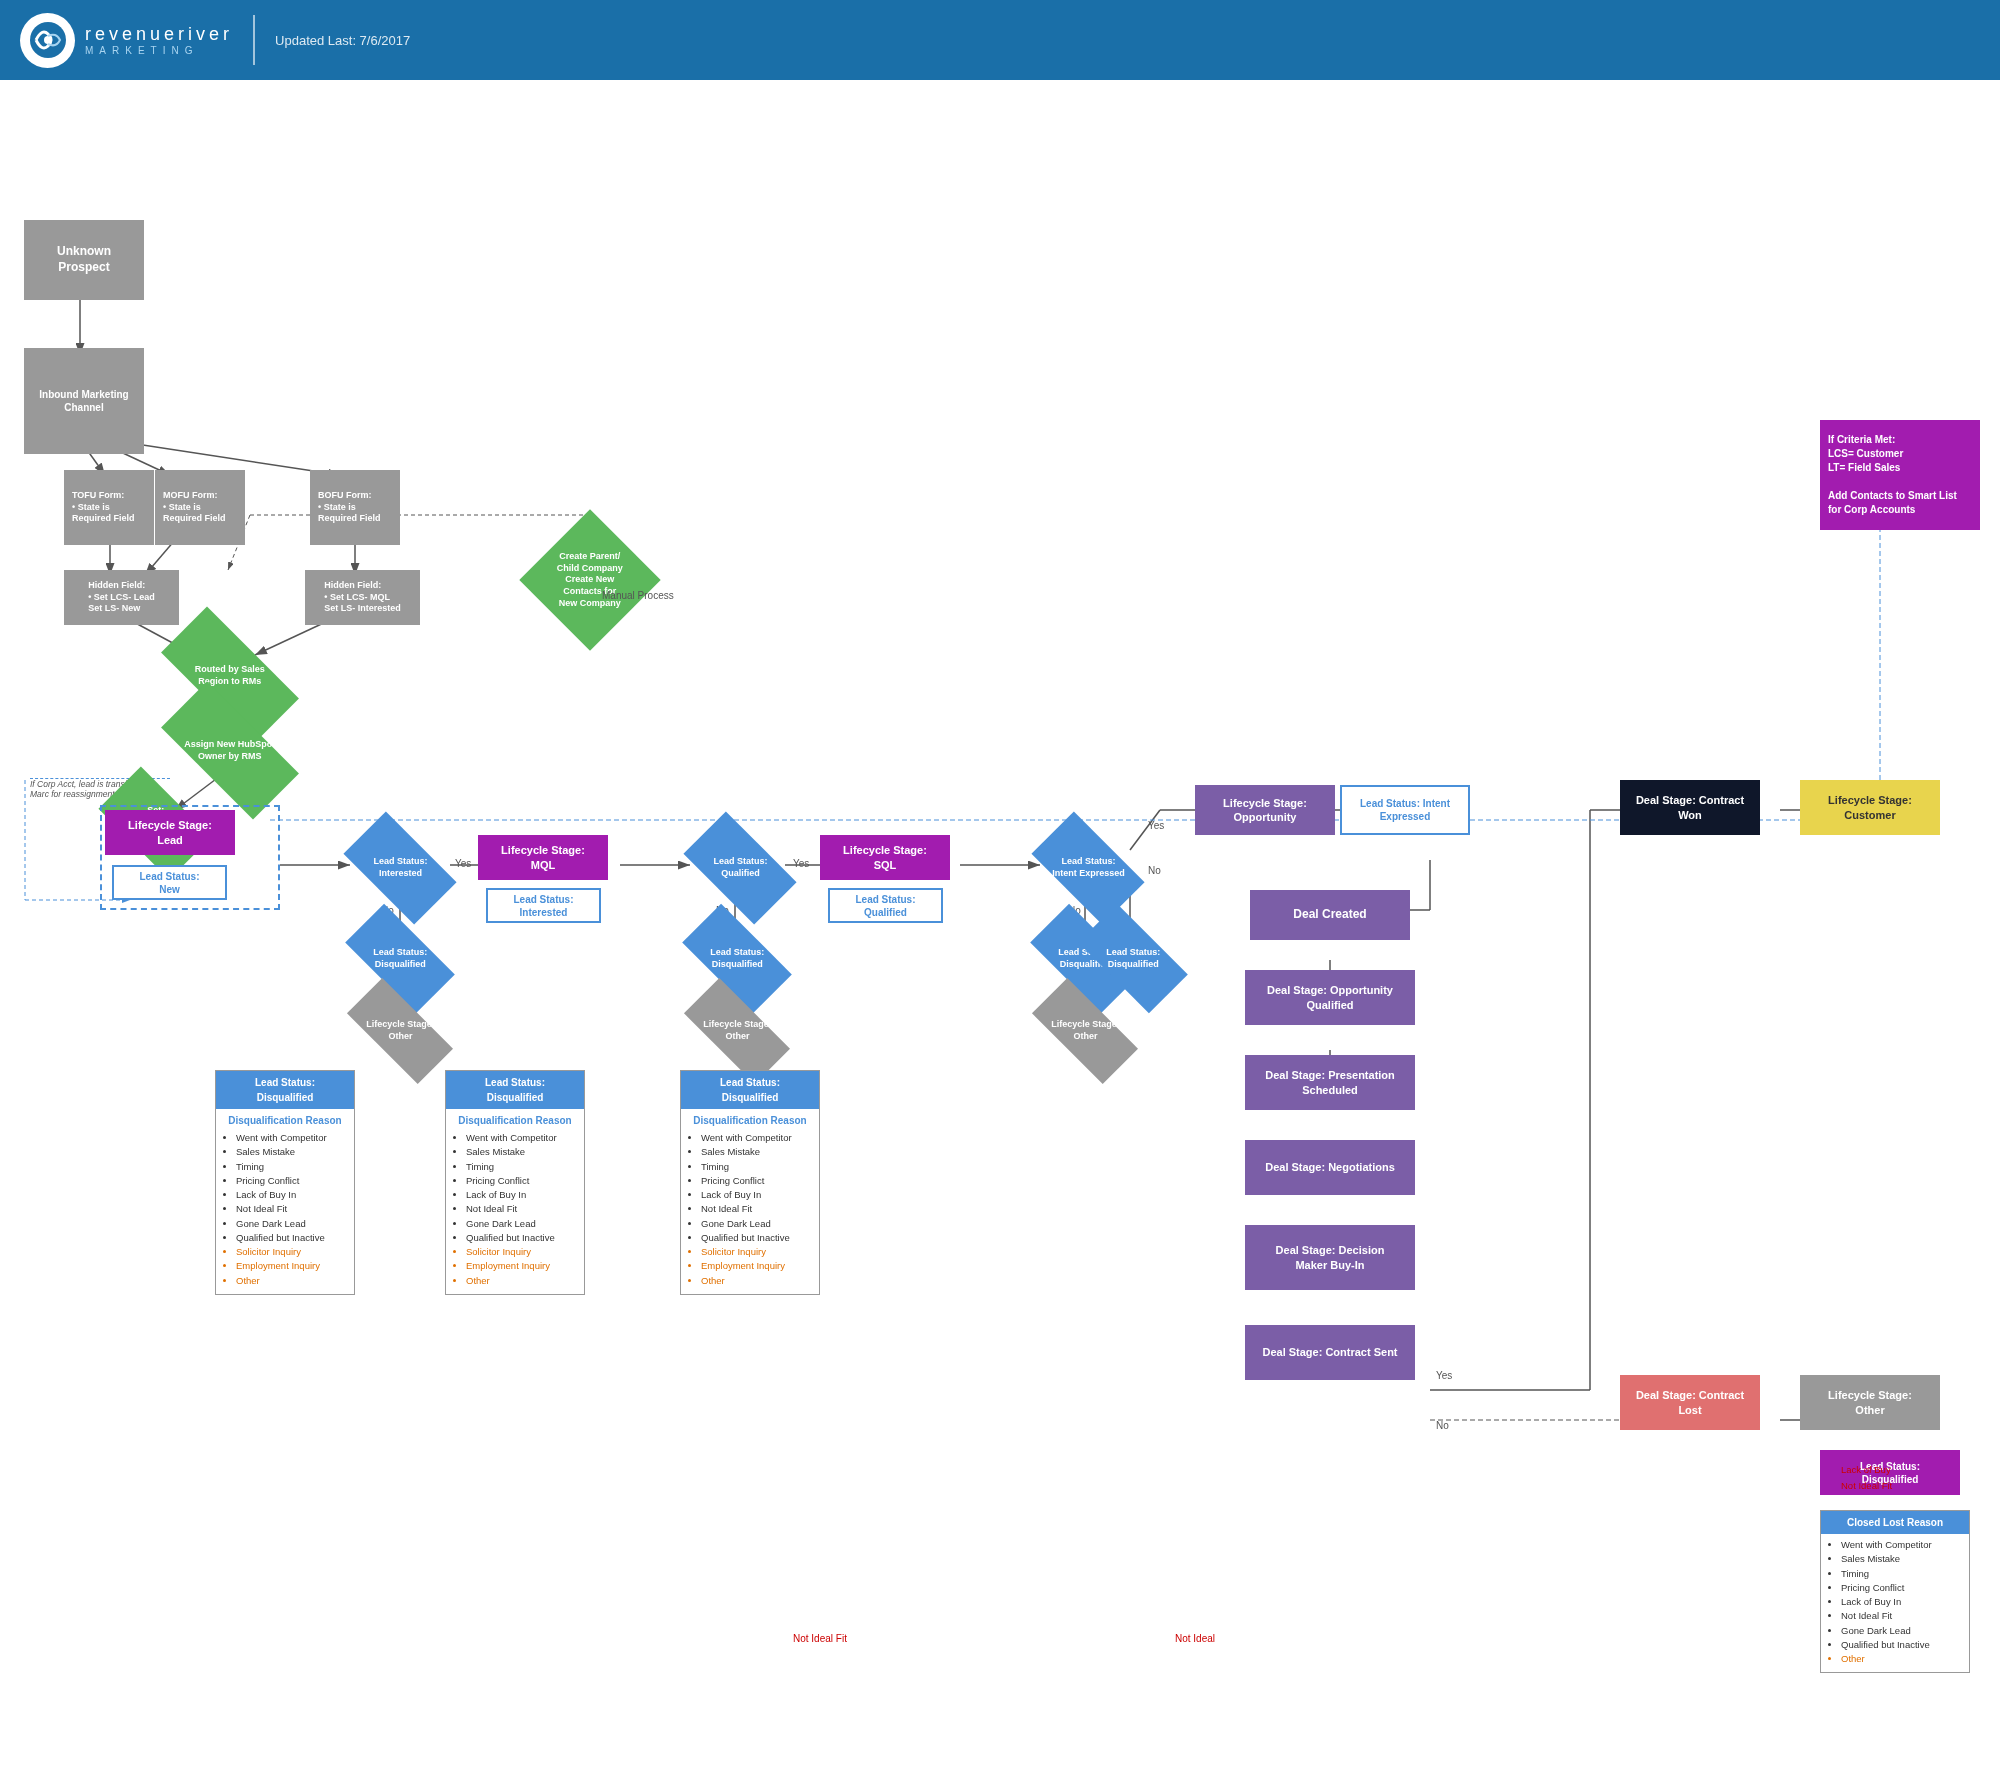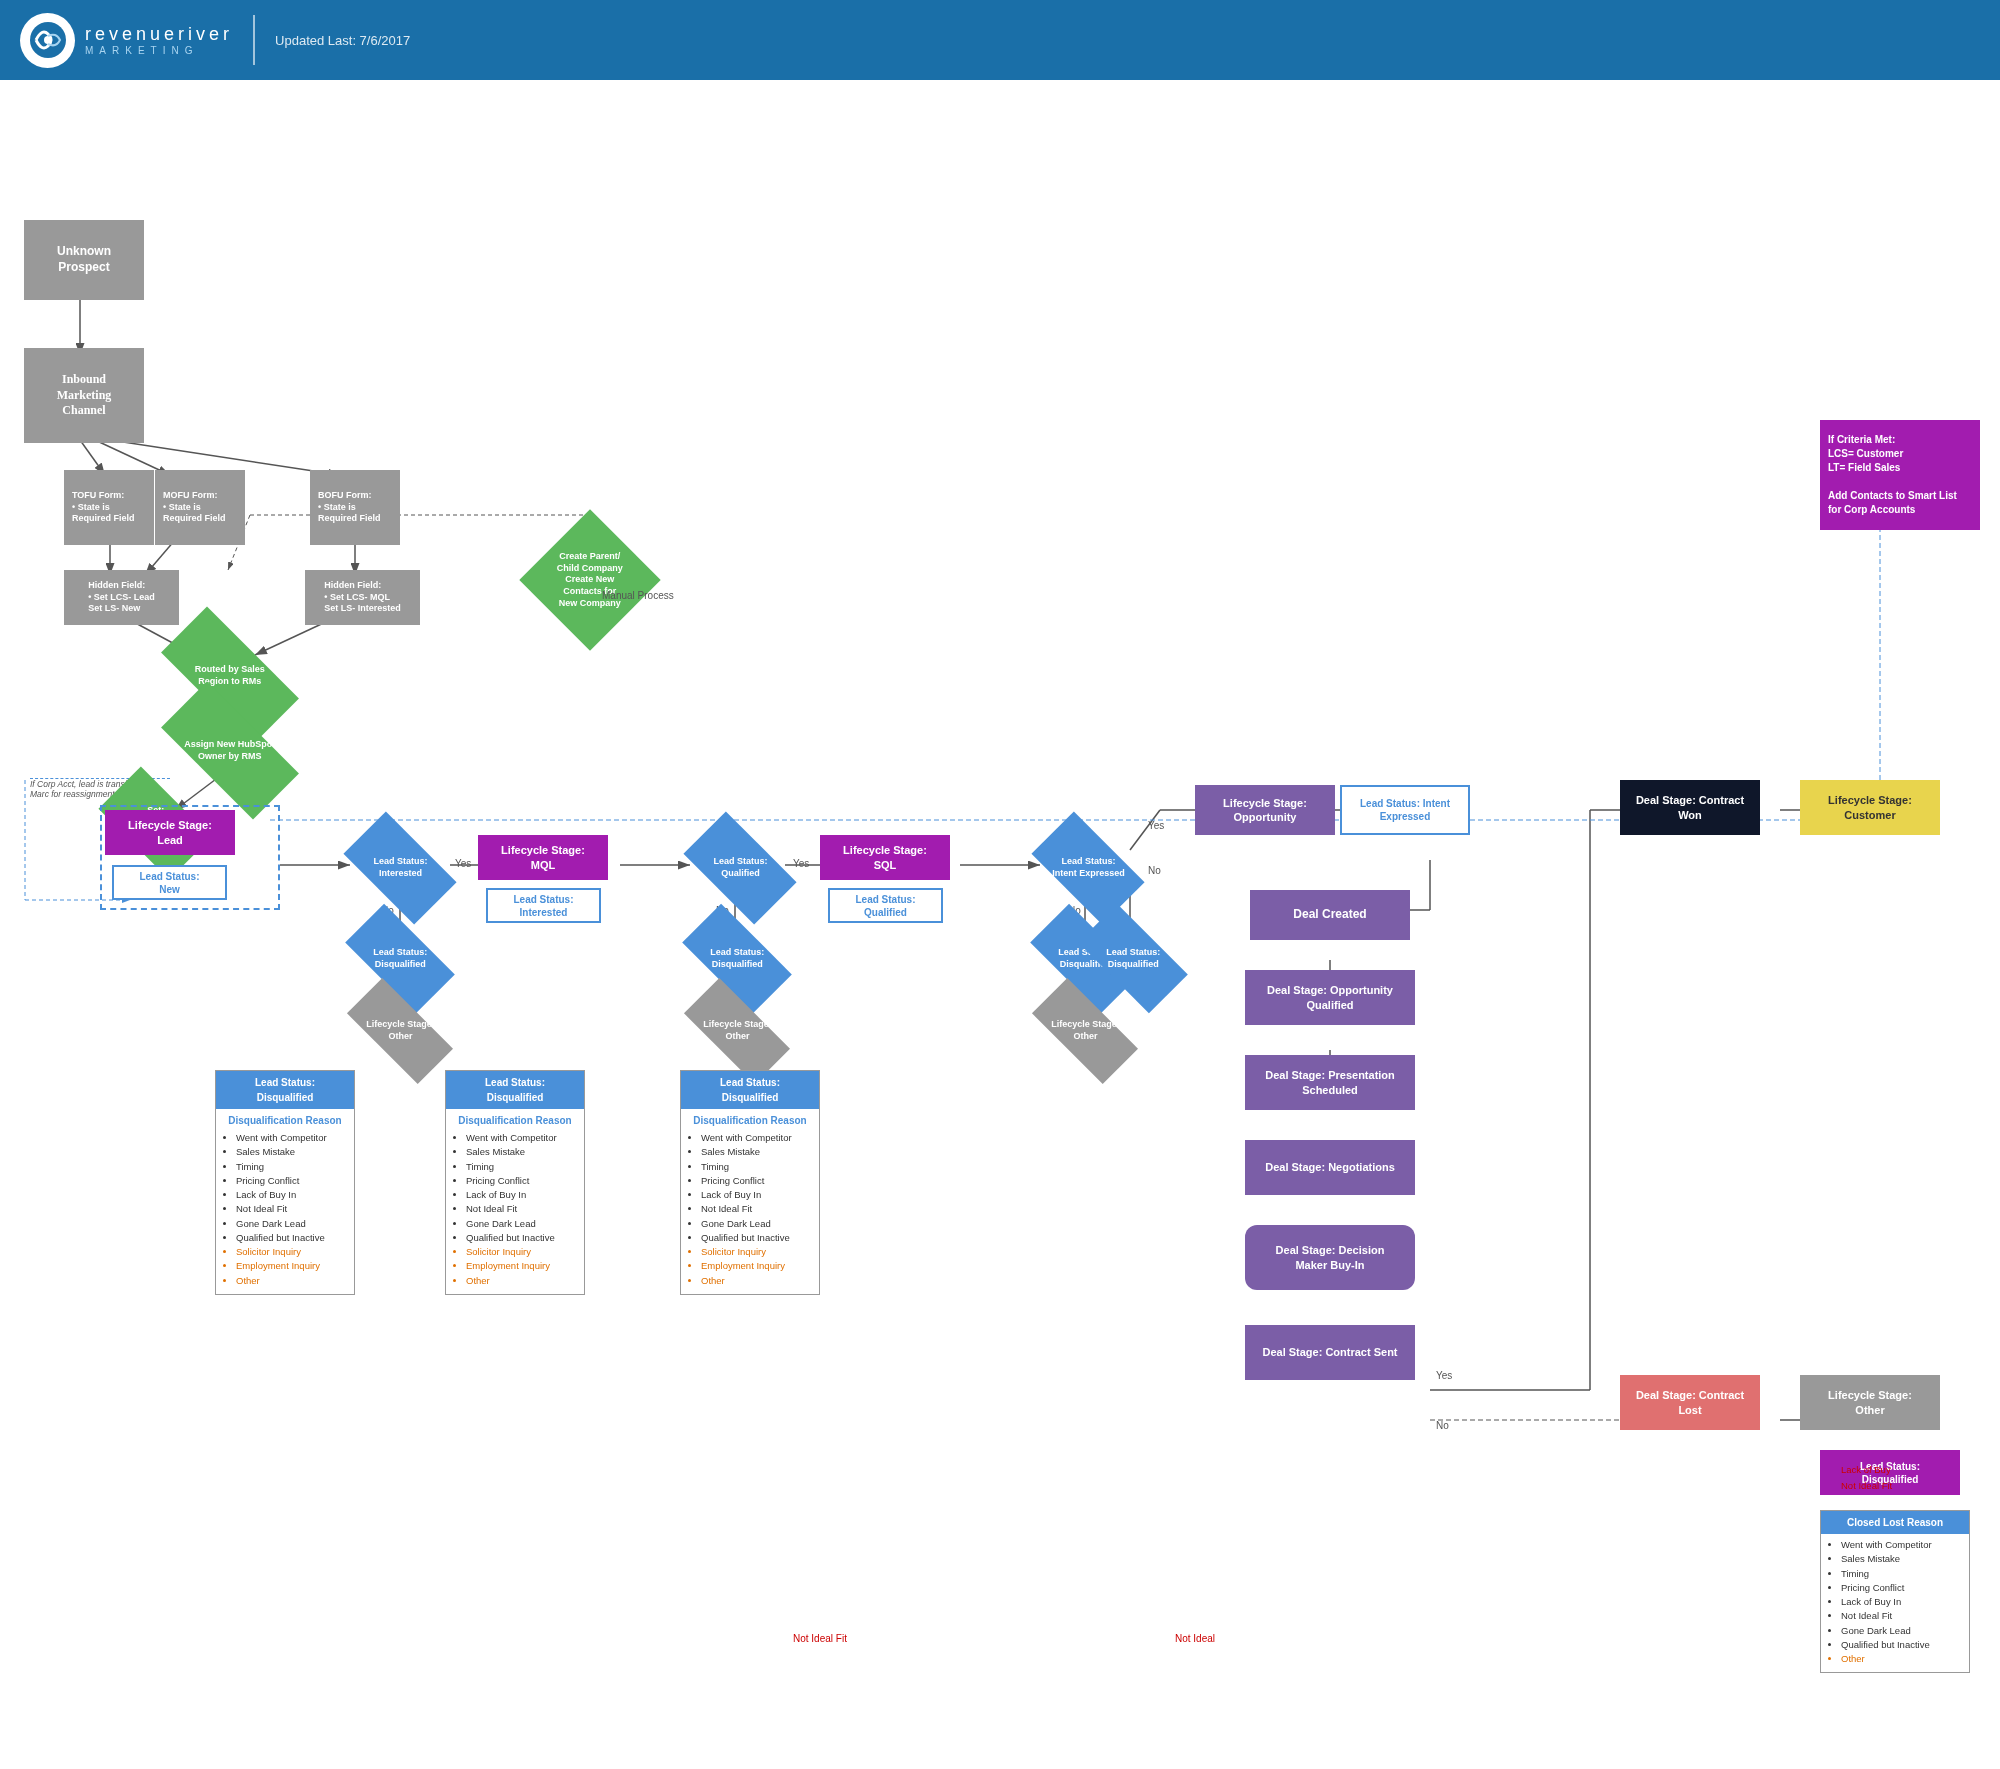--- a/index.html
+++ b/index.html
@@ -352,21 +352,21 @@
 
     <line x1="25" y1="700" x2="25" y2="820" stroke="#4a90d9" stroke-width="1" stroke-dasharray="4,3"></line>
     <line x1="25" y1="820" x2="130" y2="820" stroke="#4a90d9" stroke-width="1" stroke-dasharray="4,3" marker-end="url(#arrowhead-blue)"></line>
 
   </svg>
 
   <div class="box box-gray" style="left:24px; top:140px; width:120px; height:80px; font-size:12px;">
     <span>Unknown Prospect</span>
   </div>
 
-  <div class="box box-gray" style="left:24px; top:268px; width:120px; height:95px; font-size:12px;font-family:Liberation Serif, serif;">
+  <div class="box box-gray" style="left:24px; top:268px; width:120px; height:106px; font-size:10px;">
     <span>Inbound Marketing Channel</span>
   </div>
 
   <div class="box box-gray" style="left:64px; top:390px; width:90px; height:75px; font-size:9px; text-align:left; padding:6px 8px;">
     <div><b>TOFU Form:</b><br>• State is Required Field</div>
   </div>
 
   <div class="box box-gray" style="left:155px; top:390px; width:90px; height:75px; font-size:9px; text-align:left; padding:6px 8px;">
     <div><b>MOFU Form:</b><br>• State is Required Field</div>
   </div>
@@ -506,21 +506,21 @@
   <div class="box box-purple" style="left:1245px; top:975px; width:170px; height:55px; font-size:11px;">
     <span>Deal Stage:
 Presentation Scheduled</span>
   </div>
 
   <div class="box box-purple" style="left:1245px; top:1060px; width:170px; height:55px; font-size:11px;">
     <span>Deal Stage:
 Negotiations</span>
   </div>
 
-  <div class="box box-purple" style="left:1245px; top:1145px; width:170px; height:65px; font-size:11px;border-radius:12px;">
+  <div class="box box-purple" style="left:1245px; top:1145px; width:170px; height:65px; font-size:11px;">
     <span>Deal Stage:
 Decision Maker Buy-In</span>
   </div>
 
   <div class="box box-purple" style="left:1245px; top:1245px; width:170px; height:55px; font-size:11px;">
     <span>Deal Stage:
 Contract Sent</span>
   </div>
 
   <div class="box box-teal" style="left:1620px; top:700px; width:140px; height:55px; font-size:11px;">

